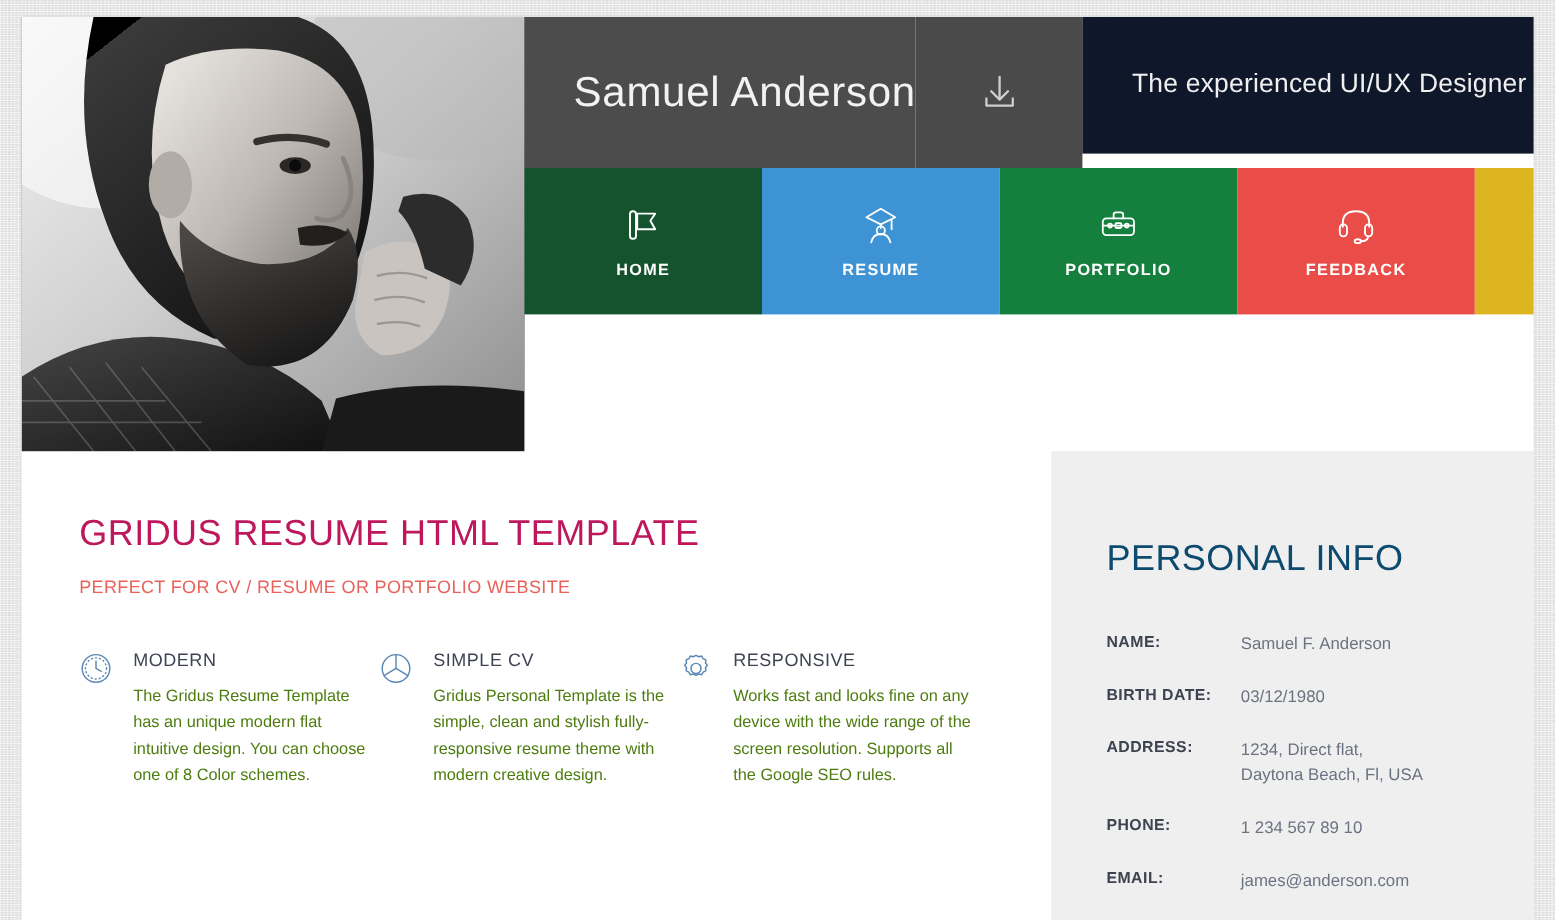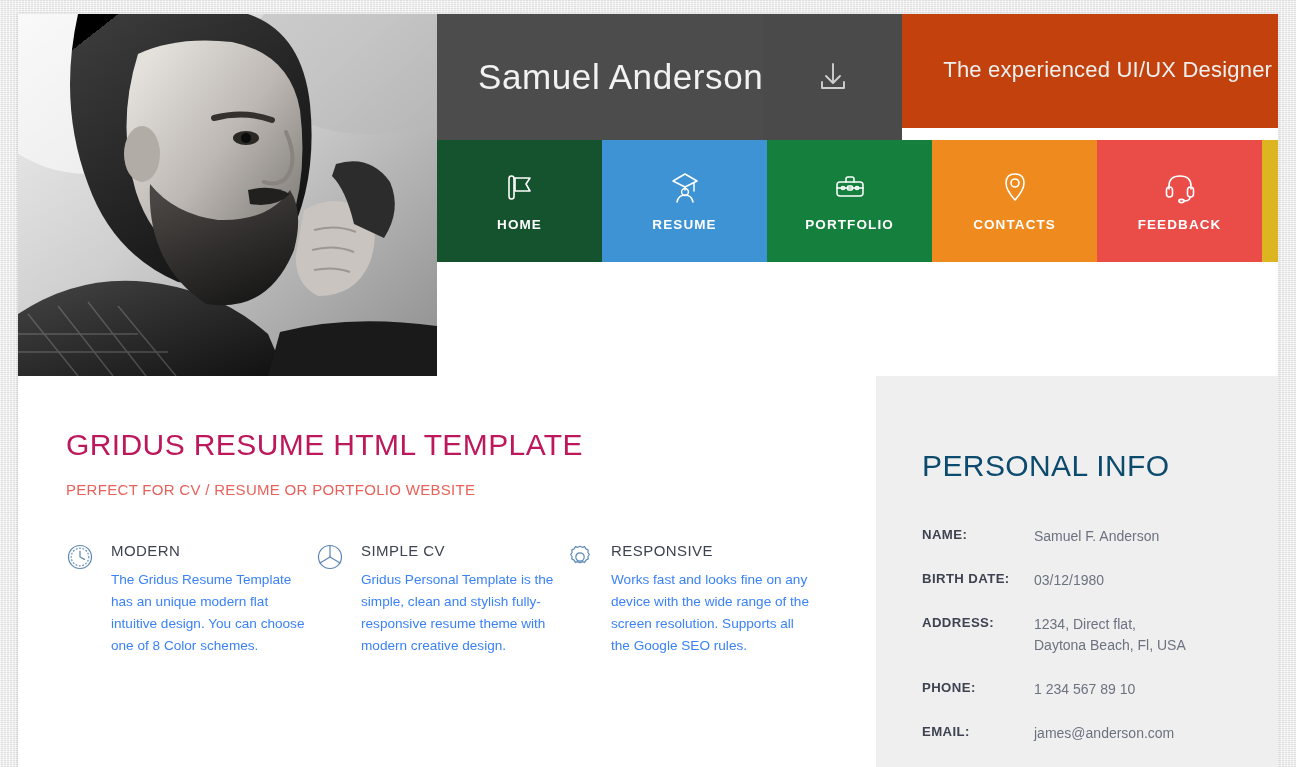--- a/index.html
+++ b/index.html
@@ -66,21 +66,21 @@
   .hero-row-tag  { height: 114px; }
 
   .hero-text-cell {
     flex: 1 1 auto;
     display: flex;
     align-items: center;
     padding-left: 41px;
     height: 100%;
   }
   .hero-row-name .hero-text-cell { background: #4c4c4c; }
-  .hero-row-tag  .hero-text-cell { background: #c2410c; }
+  .hero-row-tag  .hero-text-cell { background: #0f172a; }
 
   .hero-icon-cell {
     flex: 0 0 139px;
     height: 100%;
     display: flex;
     align-items: center;
     justify-content: center;
   }
   .hero-row-name .hero-icon-cell { background: #4a4a4a; }
   .hero-row-tag  .hero-icon-cell { background: #3c3c3c; }
@@ -196,21 +196,21 @@
   .feature-body { flex: 1 1 auto; }
   .feature-title {
     font-size: 15px;
     color: #3d4350;
     letter-spacing: .45px;
     margin-bottom: 10px;
   }
   .feature-text {
     font-size: 13.6px;
     line-height: 22px;
-    color: #3b82f6;
+    color: #4d7c0f;
   }
 
   
   .pi-title {
     font-size: 30px;
     font-weight: 400;
     color: #0c4a6e;
     letter-spacing: .4px;
     margin-top: 21px;
   }
@@ -368,27 +368,20 @@
             <rect x="4" y="12" width="26" height="14" rx="3"></rect>
             <path d="M13 12 L13 9 Q13 7 15 7 L19 7 Q21 7 21 9 L21 12"></path>
             <path d="M4 18 L30 18"></path>
             <circle cx="10" cy="18" r="1.6"></circle>
             <circle cx="24" cy="18" r="1.6"></circle>
             <rect x="14.5" y="16" width="5" height="4" rx="1"></rect>
           </svg>
           <div class="nav-label">PORTFOLIO</div>
         </div>
 
-        <div class="nav-item" style="background:#ef8a1f">
-          <svg class="nav-icon" viewBox="0 0 34 34" fill="none" stroke="#ffffff" stroke-width="1.6" stroke-linecap="round" stroke-linejoin="round">
-            <path d="M17 4 Q26 4 26 13 Q26 20 17 30 Q8 20 8 13 Q8 4 17 4 Z"></path>
-            <circle cx="17" cy="13" r="4"></circle>
-          </svg>
-          <div class="nav-label">CONTACTS</div>
-        </div>
 
         <div class="nav-item" style="background:#ea4c48">
           <svg class="nav-icon" viewBox="0 0 34 34" fill="none" stroke="#ffffff" stroke-width="1.6" stroke-linecap="round" stroke-linejoin="round">
             <path d="M6 19 L6 16 Q6 6 17 6 Q28 6 28 16 L28 19"></path>
             <rect x="3.5" y="17" width="6" height="10" rx="3"></rect>
             <rect x="24.5" y="17" width="6" height="10" rx="3"></rect>
             <path d="M27 27 Q27 31 21 31"></path>
             <ellipse cx="18.5" cy="31" rx="2.6" ry="1.6"></ellipse>
           </svg>
           <div class="nav-label">FEEDBACK</div>

